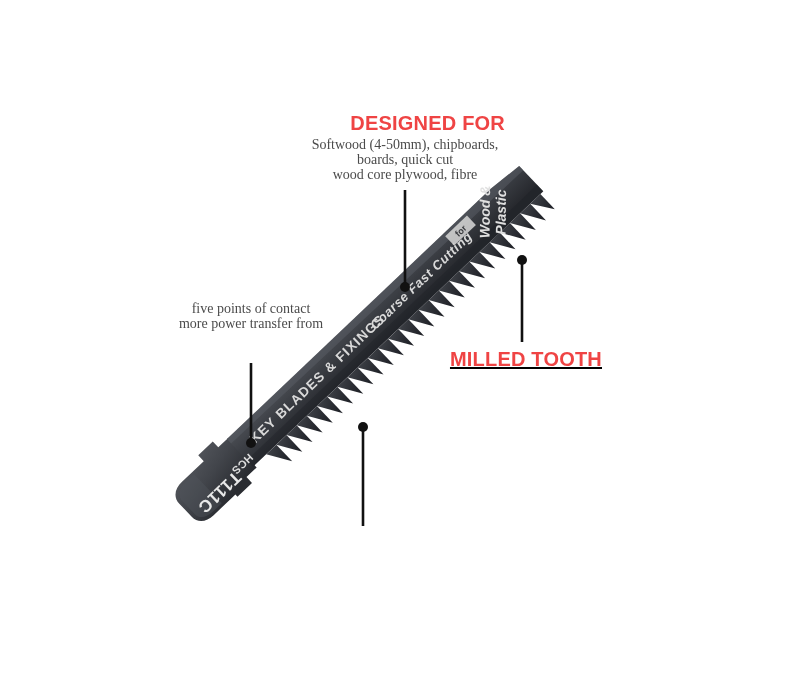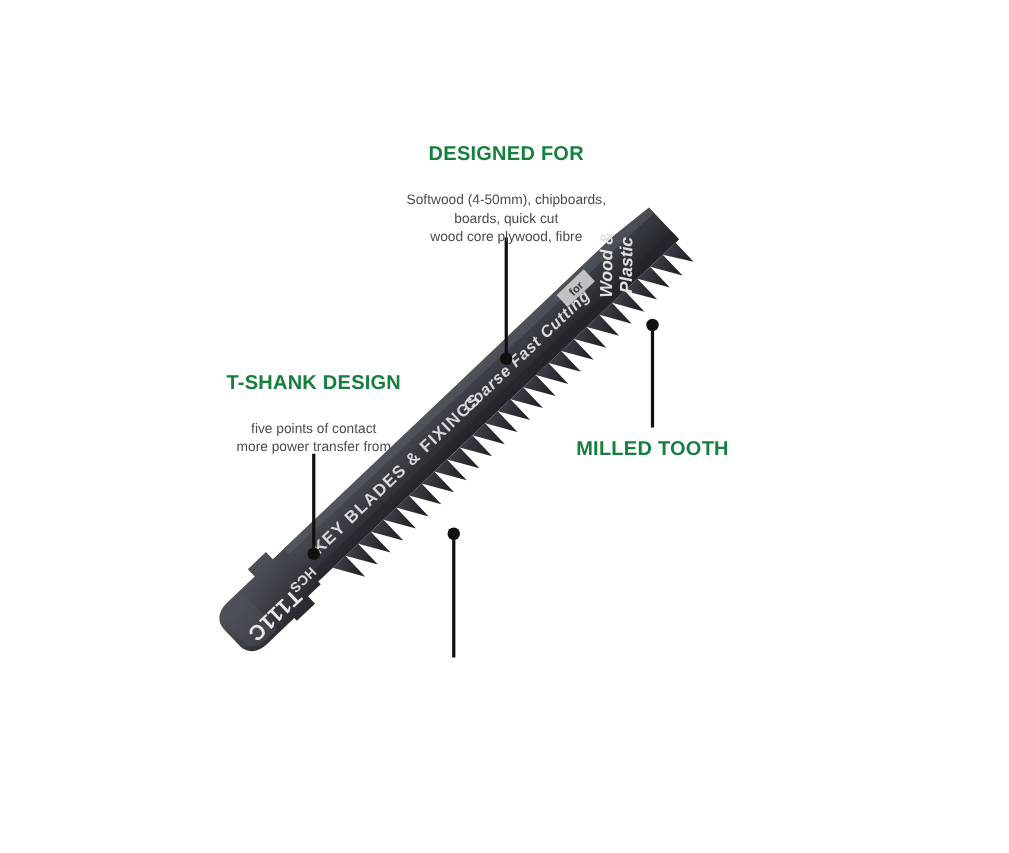--- a/index.html
+++ b/index.html
@@ -31,49 +31,52 @@
     top: 0;
     width: 807px;
     height: 682px;
     pointer-events: none;
   }
   .callout {
     position: absolute;
     text-align: center;
   }
   .callout-title {
-    font-size: 16px;
+    font-size: 20px;
     font-weight: bold;
-    color: #15803d;
+    color: #ef4444;
     letter-spacing: 0.2px;
     line-height: 19px;
     white-space: nowrap;
+    text-align: right;
   }
   .callout-body {
-    font-size: 11px;
+    font-size: 14px;
     color: #4b4b4b;
     line-height: 15px;
-    margin-top: 20px;
+    margin-top: 4px;
+    font-family: Liberation Serif, serif;
   }
   .callout-body div { white-space: nowrap; }
 
   #callout-designed-for {
     left: 305px;
     top: 114px;
     width: 200px;
   }
   #callout-t-shank {
     left: 156px;
     top: 297px;
     width: 190px;
   }
   #callout-milled-tooth {
     left: 442px;
     top: 350px;
     width: 160px;
+    text-decoration: underline;
   }
   #callout-tpi {
     left: 303px;
     top: 533px;
     width: 120px;
   }
 </style>
 </head>
 <body>
 
@@ -203,21 +206,20 @@
   <div class="callout" id="callout-designed-for">
     <div class="callout-title">DESIGNED FOR</div>
     <div class="callout-body">
       <div>Softwood (4-50mm), chipboards,</div>
       <div>boards, quick cut</div>
       <div>wood core plywood, fibre</div>
     </div>
   </div>
 
   <div class="callout" id="callout-t-shank">
-    <div class="callout-title">T-SHANK DESIGN</div>
     <div class="callout-body">
       <div>five points of contact</div>
       <div>more power transfer from</div>
     </div>
   </div>
 
   <div class="callout" id="callout-milled-tooth">
     <div class="callout-title">MILLED TOOTH</div>
   </div>
 

